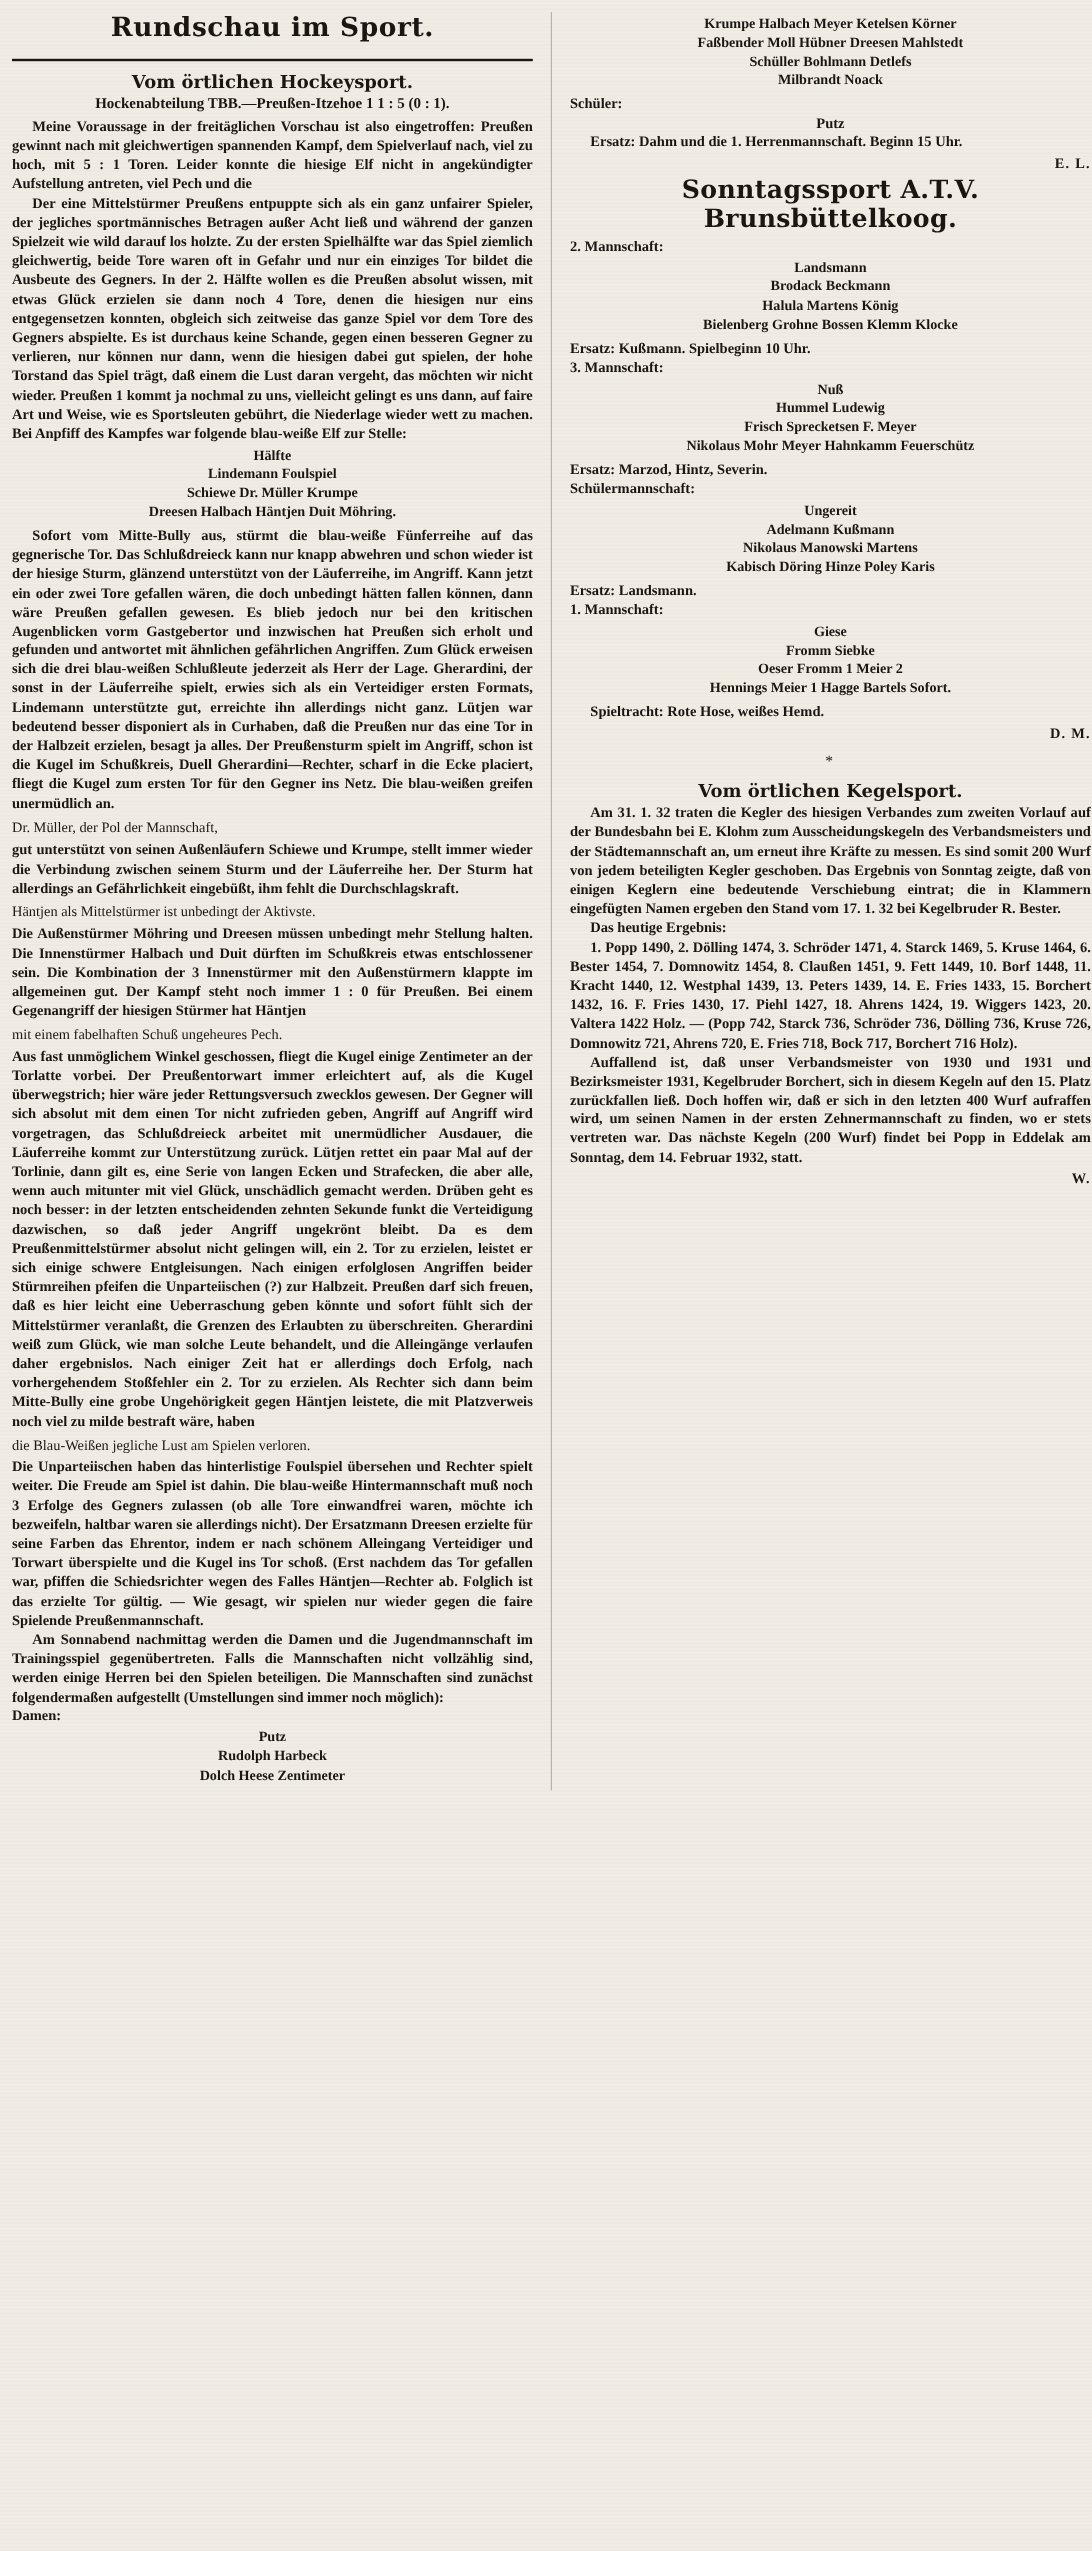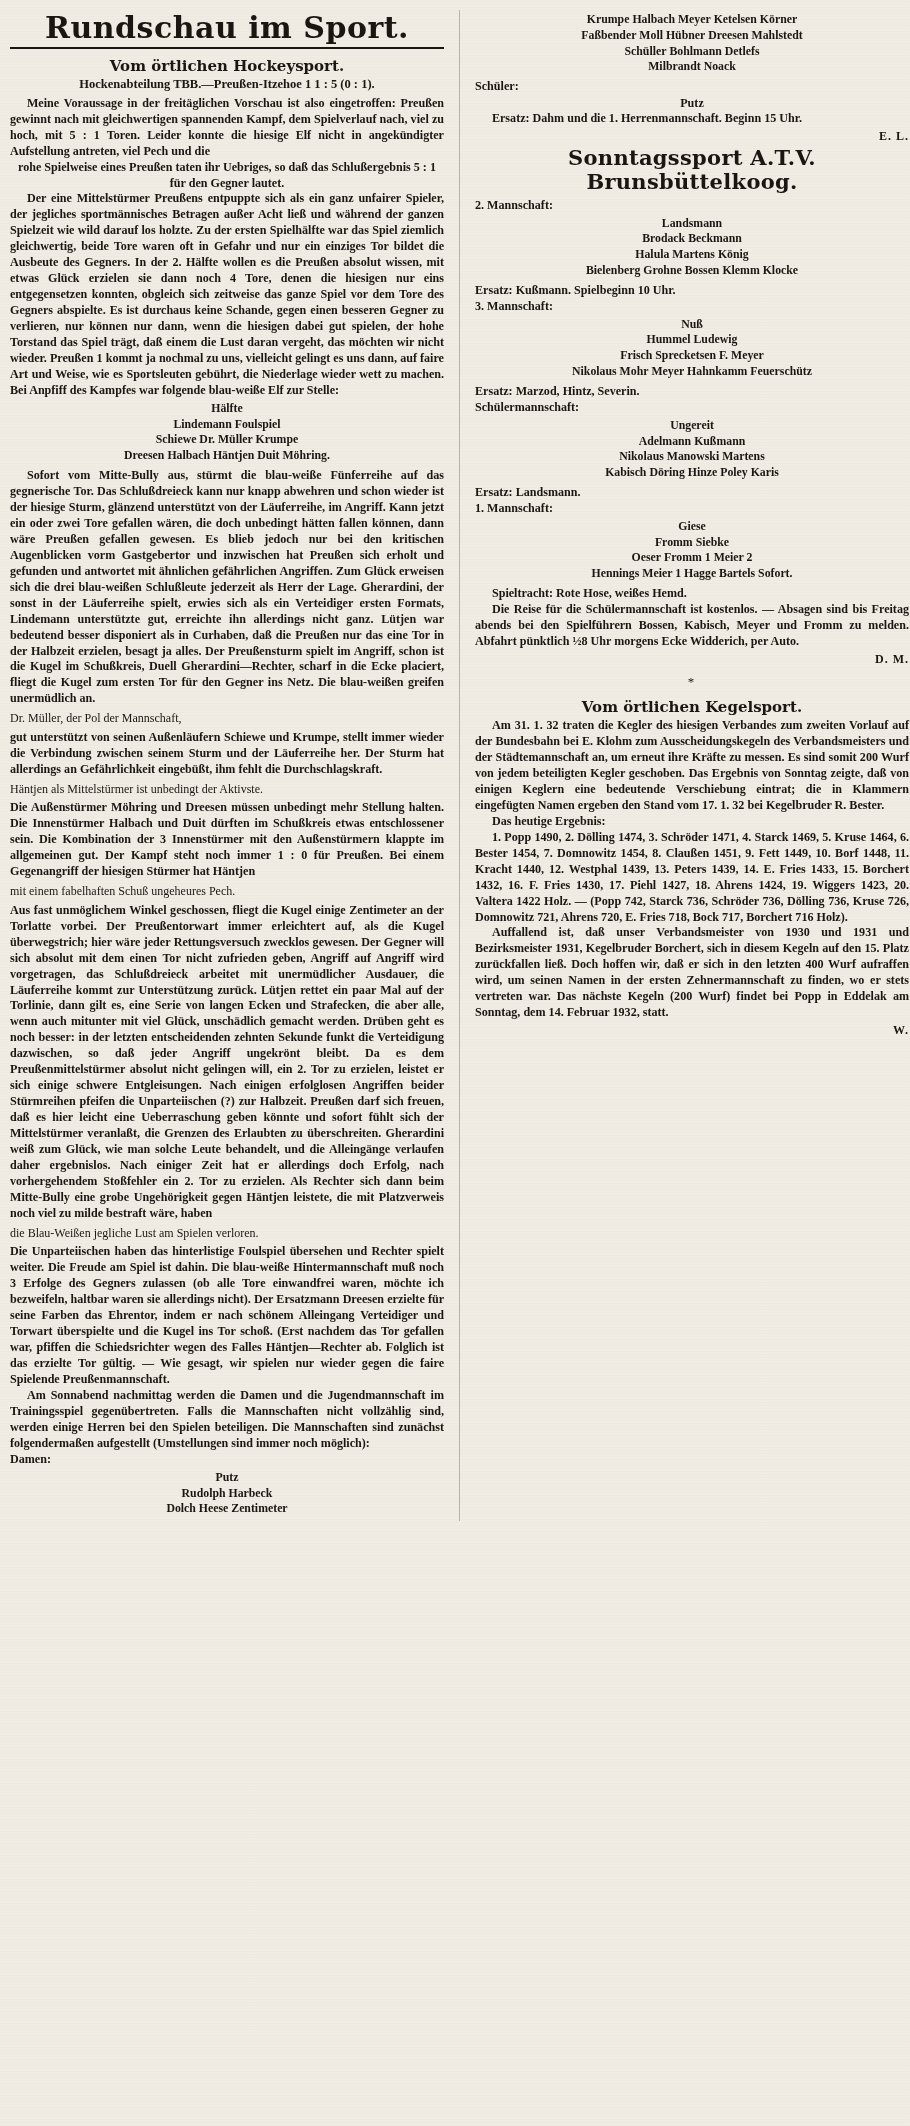--- a/index.html
+++ b/index.html
@@ -31,25 +31,25 @@
   .rule {
     border-left:1px solid #b9b3a6;
     align-self:stretch;
     margin:0 1px;
   }
 
   
   .masthead {
     font-family:"DejaVu Serif", serif;
     font-weight:bold;
-    font-size:30px;
+    font-size:22px;
     letter-spacing:0.5px;
     text-align:center;
     margin:2px 0 4px 0;
-    padding-bottom:3px;
+    padding-bottom:14px;
     border-bottom:2px solid #1a1713;
     line-height:1.05;
   }
   .sec-head {
     font-family:"DejaVu Serif", serif;
     font-weight:bold;
     font-size:15px;
     text-align:center;
     margin:9px 0 2px 0;
     line-height:1.15;
@@ -129,21 +129,20 @@
   <div class="columns">
 
     <div class="col">
 
       <div class="masthead">Rundschau im Sport.</div>
 
       <div class="sec-head">Vom örtlichen Hockeysport.</div>
       <div class="subhead">Hockenabteilung TBB.—Preußen-Itzehoe 1 1 : 5 (0 : 1).</div>
 
       <p class="body">Meine Voraussage in der freitäglichen Vorschau ist also eingetroffen: Preußen gewinnt nach mit gleichwertigen spannenden Kampf, dem Spielverlauf nach, viel zu hoch, mit 5 : 1 Toren. Leider konnte die hiesige Elf nicht in angekündigter Aufstellung antreten, viel Pech und die</p>
-      <p class="body bold" style="text-indent:0;text-align:center">rohe Spielweise eines Preußen taten ihr Uebriges, so daß das Schlußergebnis 5 : 1 für den Gegner lautet.</p>
       <p class="body">Der eine Mittelstürmer Preußens entpuppte sich als ein ganz unfairer Spieler, der jegliches sportmännisches Betragen außer Acht ließ und während der ganzen Spielzeit wie wild darauf los holzte. Zu der ersten Spielhälfte war das Spiel ziemlich gleichwertig, beide Tore waren oft in Gefahr und nur ein einziges Tor bildet die Ausbeute des Gegners. In der 2. Hälfte wollen es die Preußen absolut wissen, mit etwas Glück erzielen sie dann noch 4 Tore, denen die hiesigen nur eins entgegensetzen konnten, obgleich sich zeitweise das ganze Spiel vor dem Tore des Gegners abspielte. Es ist durchaus keine Schande, gegen einen besseren Gegner zu verlieren, nur können nur dann, wenn die hiesigen dabei gut spielen, der hohe Torstand das Spiel trägt, daß einem die Lust daran vergeht, das möchten wir nicht wieder. Preußen 1 kommt ja nochmal zu uns, vielleicht gelingt es uns dann, auf faire Art und Weise, wie es Sportsleuten gebührt, die Niederlage wieder wett zu machen. Bei Anpfiff des Kampfes war folgende blau-weiße Elf zur Stelle:</p>
 
       <div class="lineup">
         <span class="row nm">Hälfte</span>
         <span class="row spread">
           <span class="nm">Lindemann</span>
           <span class="nm">Foulspiel</span>
         </span>
         <span class="row spread">
           <span class="nm">Schiewe</span>
@@ -304,21 +303,20 @@
         </span>
         <span class="row spread">
           <span class="nm">Hennings</span>
           <span class="nm">Meier 1</span>
           <span class="nm">Hagge</span>
           <span class="nm">Bartels</span>
           <span class="nm">Sofort.</span>
         </span>
       </div>
       <p class="body">Spieltracht: Rote Hose, weißes Hemd.</p>
-      <p class="body">Die Reise für die Schülermannschaft ist kostenlos. — Absagen sind bis Freitag abends bei den Spielführern Bossen, Kabisch, Meyer und Fromm zu melden. Abfahrt pünktlich ½8 Uhr morgens Ecke Widderich, per Auto.</p>
       <div class="sig">D. M.</div>
 
       <div class="star">*</div>
       <div class="sec-head">Vom örtlichen Kegelsport.</div>
 
       <p class="body">Am 31. 1. 32 traten die Kegler des hiesigen Verbandes zum zweiten Vorlauf auf der Bundesbahn bei E. Klohm zum Ausscheidungskegeln des Verbandsmeisters und der Städtemannschaft an, um erneut ihre Kräfte zu messen. Es sind somit 200 Wurf von jedem beteiligten Kegler geschoben. Das Ergebnis von Sonntag zeigte, daß von einigen Keglern eine bedeutende Verschiebung eintrat; die in Klammern eingefügten Namen ergeben den Stand vom 17. 1. 32 bei Kegelbruder R. Bester.</p>
       <p class="body bold">Das heutige Ergebnis:</p>
       <p class="body">1. Popp 1490, 2. Dölling 1474, 3. Schröder 1471, 4. Starck 1469, 5. Kruse 1464, 6. Bester 1454, 7. Domnowitz 1454, 8. Claußen 1451, 9. Fett 1449, 10. Borf 1448, 11. Kracht 1440, 12. Westphal 1439, 13. Peters 1439, 14. E. Fries 1433, 15. Borchert 1432, 16. F. Fries 1430, 17. Piehl 1427, 18. Ahrens 1424, 19. Wiggers 1423, 20. Valtera 1422 Holz. — (Popp 742, Starck 736, Schröder 736, Dölling 736, Kruse 726, Domnowitz 721, Ahrens 720, E. Fries 718, Bock 717, Borchert 716 Holz).</p>
       <p class="body">Auffallend ist, daß unser Verbandsmeister von 1930 und 1931 und Bezirksmeister 1931, Kegelbruder Borchert, sich in diesem Kegeln auf den 15. Platz zurückfallen ließ. Doch hoffen wir, daß er sich in den letzten 400 Wurf aufraffen wird, um seinen Namen in der ersten Zehnermannschaft zu finden, wo er stets vertreten war. Das nächste Kegeln (200 Wurf) findet bei Popp in Eddelak am Sonntag, dem 14. Februar 1932, statt.</p>
       <div class="sig">W.</div>

